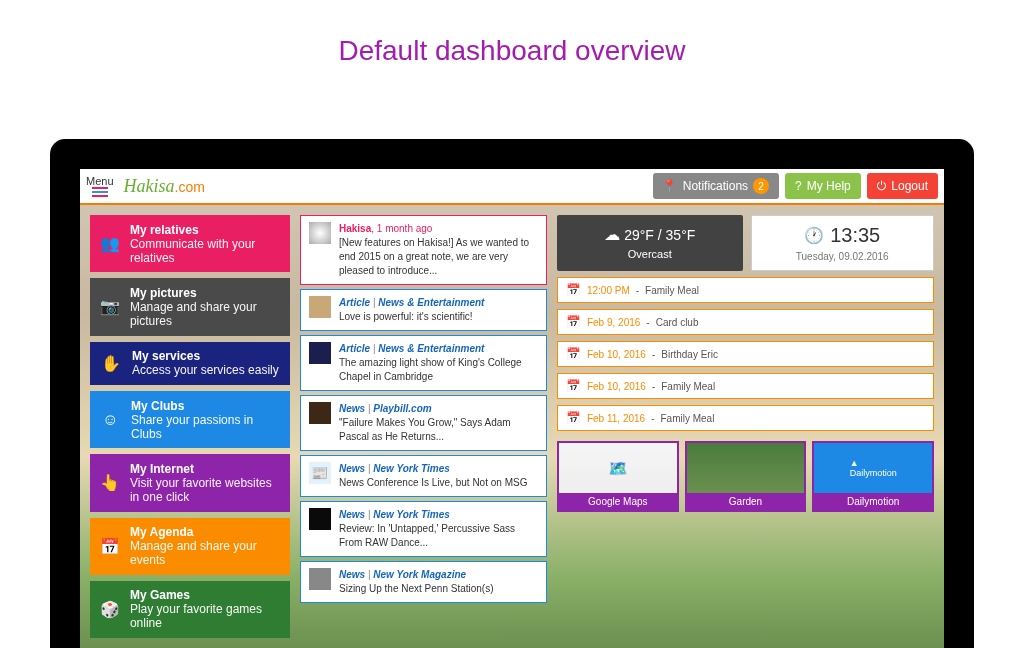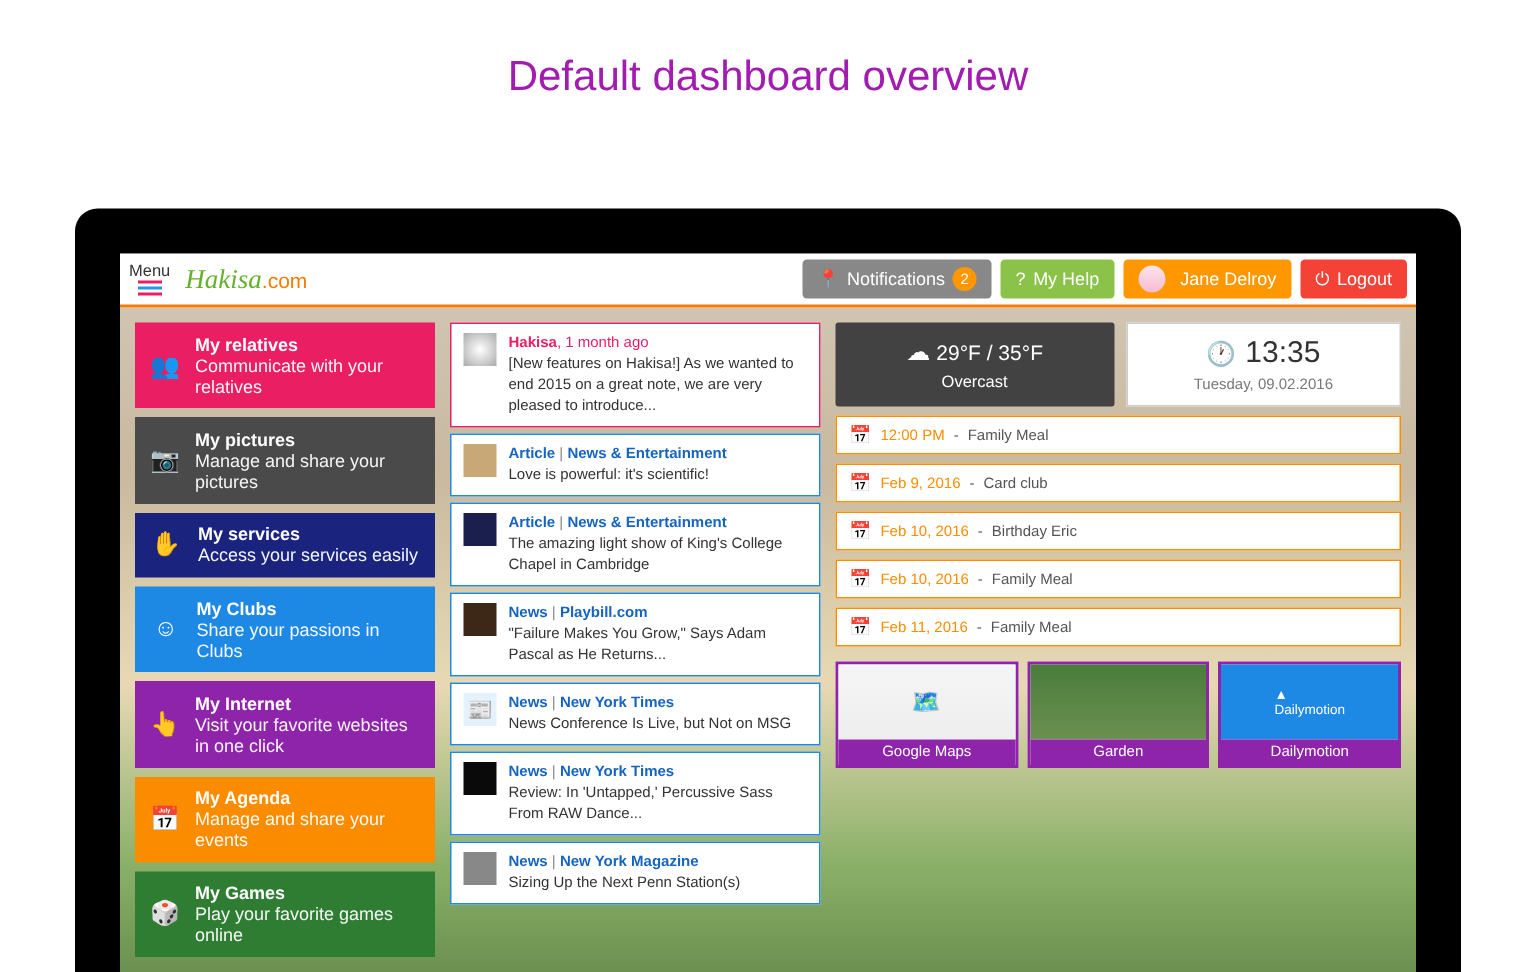--- a/index.html
+++ b/index.html
@@ -43,21 +43,21 @@
     .thumb { width: 22px; height: 22px; background: #bbb; flex-shrink: 0; }
     .thumb.cat { background: radial-gradient(#fff, #aaa); }
     .thumb.tan { background: #c9a878; }
     .thumb.navy { background: #1a1f4d; }
     .thumb.leather { background: #3d2817; }
     .thumb.newsicon { background: #e3f2fd; display: flex; align-items: center; justify-content: center; color: #1e88e5; font-size: 14px; }
     .thumb.dark { background: #0a0a0a; }
     .thumb.brown { background: #5d4037; }
     .thumb.grey { background: #888; }
     .feed-text { flex: 1; color: #333; line-height: 1.4; }
-    .feed-text .cat-label { color: #1565c0; font-weight: bold; }
+    .feed-text .cat-label { color: #1565c0; font-weight: bold; font-style: italic; }
     .feed-text .pink { color: #e91e63; font-weight: bold; }
     .feed-text .pink-light { color: #e91e63; font-weight: normal; }
     .feed-text .sep { color: #888; }
     .col-right { flex: 1; display: flex; flex-direction: column; gap: 6px; }
     .weather-time { display: flex; gap: 8px; }
     .weather-box { flex: 1; background: #424242; color: #fff; padding: 10px; text-align: center; border-radius: 2px; }
     .weather-box .temp { font-size: 14px; }
     .weather-box .cond { font-size: 11px; margin-top: 4px; }
     .time-box { flex: 1; background: #fff; border: 1px solid #ccc; padding: 8px; text-align: center; }
     .time-box .time { font-size: 20px; color: #333; display: flex; align-items: center; justify-content: center; gap: 6px; }
@@ -99,24 +99,20 @@
       <div class="topbar-spacer"></div>
       <div class="top-btn btn-notif">
         <span>📍</span>
         <span>Notifications</span>
         <span class="badge">2</span>
       </div>
       <div class="top-btn btn-help">
         <span>?</span>
         <span>My Help</span>
       </div>
-      <div class="top-btn btn-user">
-        <div class="avatar"></div>
-        <span>Jane Delroy</span>
-      </div>
       <div class="top-btn btn-logout">
         <span>⏻</span>
         <span>Logout</span>
       </div>
     </div>
 
     <div class="dashboard">
 
       <div class="col-left">
         <div class="nav-tile c-pink">

